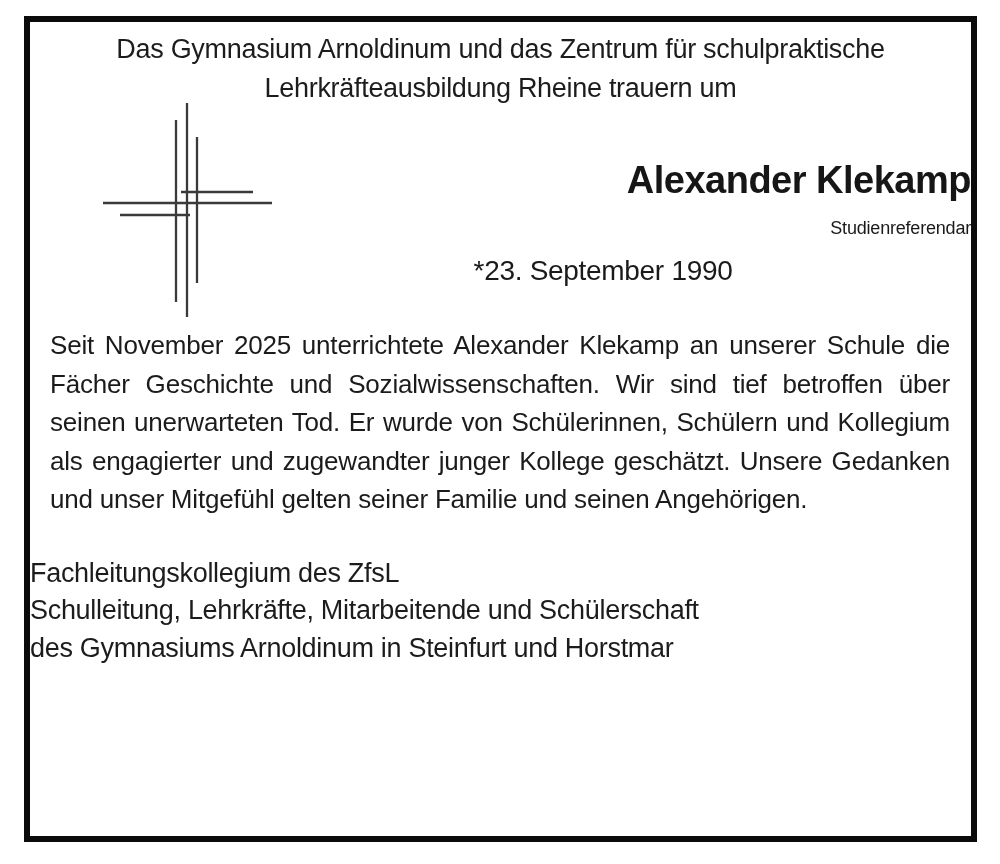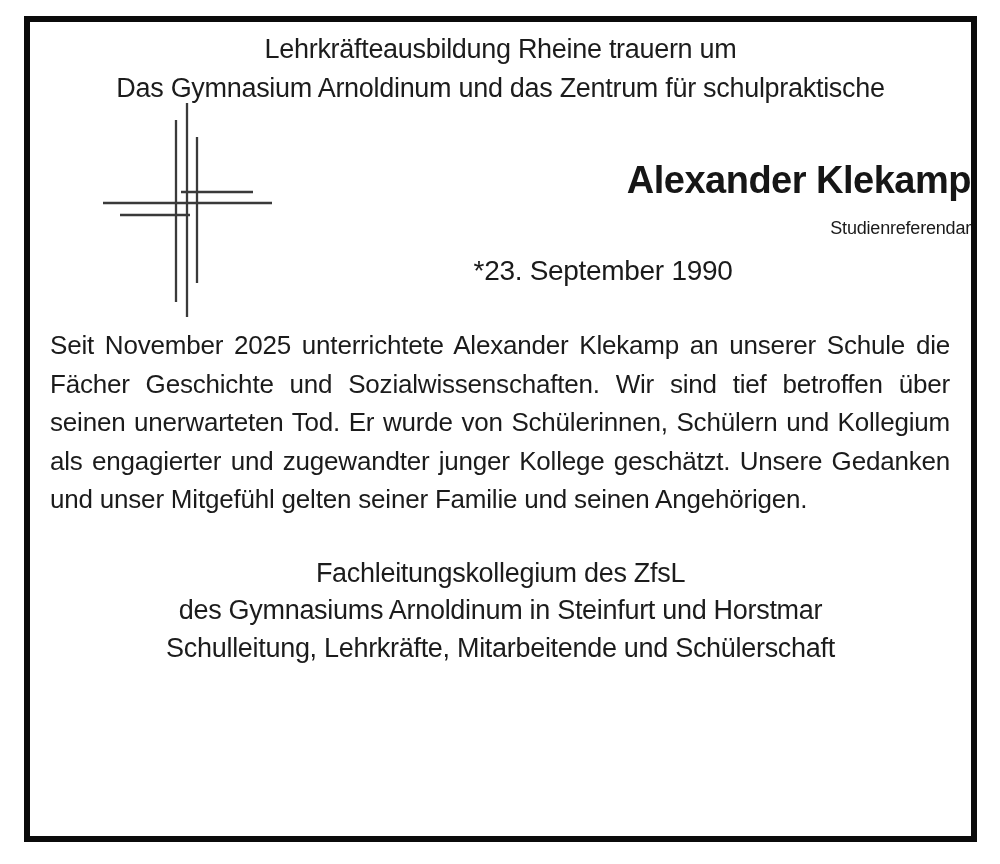--- a/index.html
+++ b/index.html
@@ -71,38 +71,37 @@
     margin: 36px 20px 8px 20px;
     width: 900px;
     text-align: justify;
     font-size: 26px;
     line-height: 38.5px;
     letter-spacing: -0.2px;
     color: #1b1b1b;
   }
   .signatures {
     margin-top: 36px;
-    text-align: center;
     font-size: 27px;
     line-height: 37.5px;
     letter-spacing: -0.3px;
     color: #1c1c1c;
   }
   svg line { stroke: #3a3a3a; stroke-width: 2.3; }
 </style>
 </head>
 <body>
 
 <div class="page">
   <div class="frame">
 
 
     <div class="intro">
+      <div>Das Gymnasium Arnoldinum und das Zentrum für schulpraktische</div>
       <div>Lehrkräfteausbildung Rheine trauern um</div>
-      <div>Das Gymnasium Arnoldinum und das Zentrum für schulpraktische</div>
     </div>
 
     <div class="hero-row">
       <div class="cross-wrap">
         <svg width="175" height="224" viewBox="0 0 175 224" aria-hidden="true">
           <line x1="87" y1="5" x2="87" y2="219"></line>
           <line x1="76" y1="22" x2="76" y2="204"></line>
           <line x1="97" y1="39" x2="97" y2="185"></line>
           <line x1="81" y1="94" x2="153" y2="94"></line>
           <line x1="3" y1="105" x2="172" y2="105"></line>
@@ -116,18 +115,18 @@
         <div class="dates-row">
           <span>*23. September 1990</span>
         </div>
       </div>
     </div>
 
     <div class="body-text">Seit November 2025 unterrichtete Alexander Klekamp an unserer Schule die Fächer Geschichte und Sozialwissenschaften. Wir sind tief betroffen über seinen unerwarteten Tod. Er wurde von Schülerinnen, Schülern und Kollegium als engagierter und zugewandter junger Kollege geschätzt. Unsere Gedanken und unser Mitgefühl gelten seiner Familie und seinen Angehörigen.</div>
 
     <div class="signatures">
       <div>Fachleitungskollegium des ZfsL</div>
+      <div>Schulleitung, Lehrkräfte, Mitarbeitende und Schülerschaft</div>
       <div>des Gymnasiums Arnoldinum in Steinfurt und Horstmar</div>
-      <div>Schulleitung, Lehrkräfte, Mitarbeitende und Schülerschaft</div>
     </div>
 
   </div>
 </div>
 
 </body></html>

